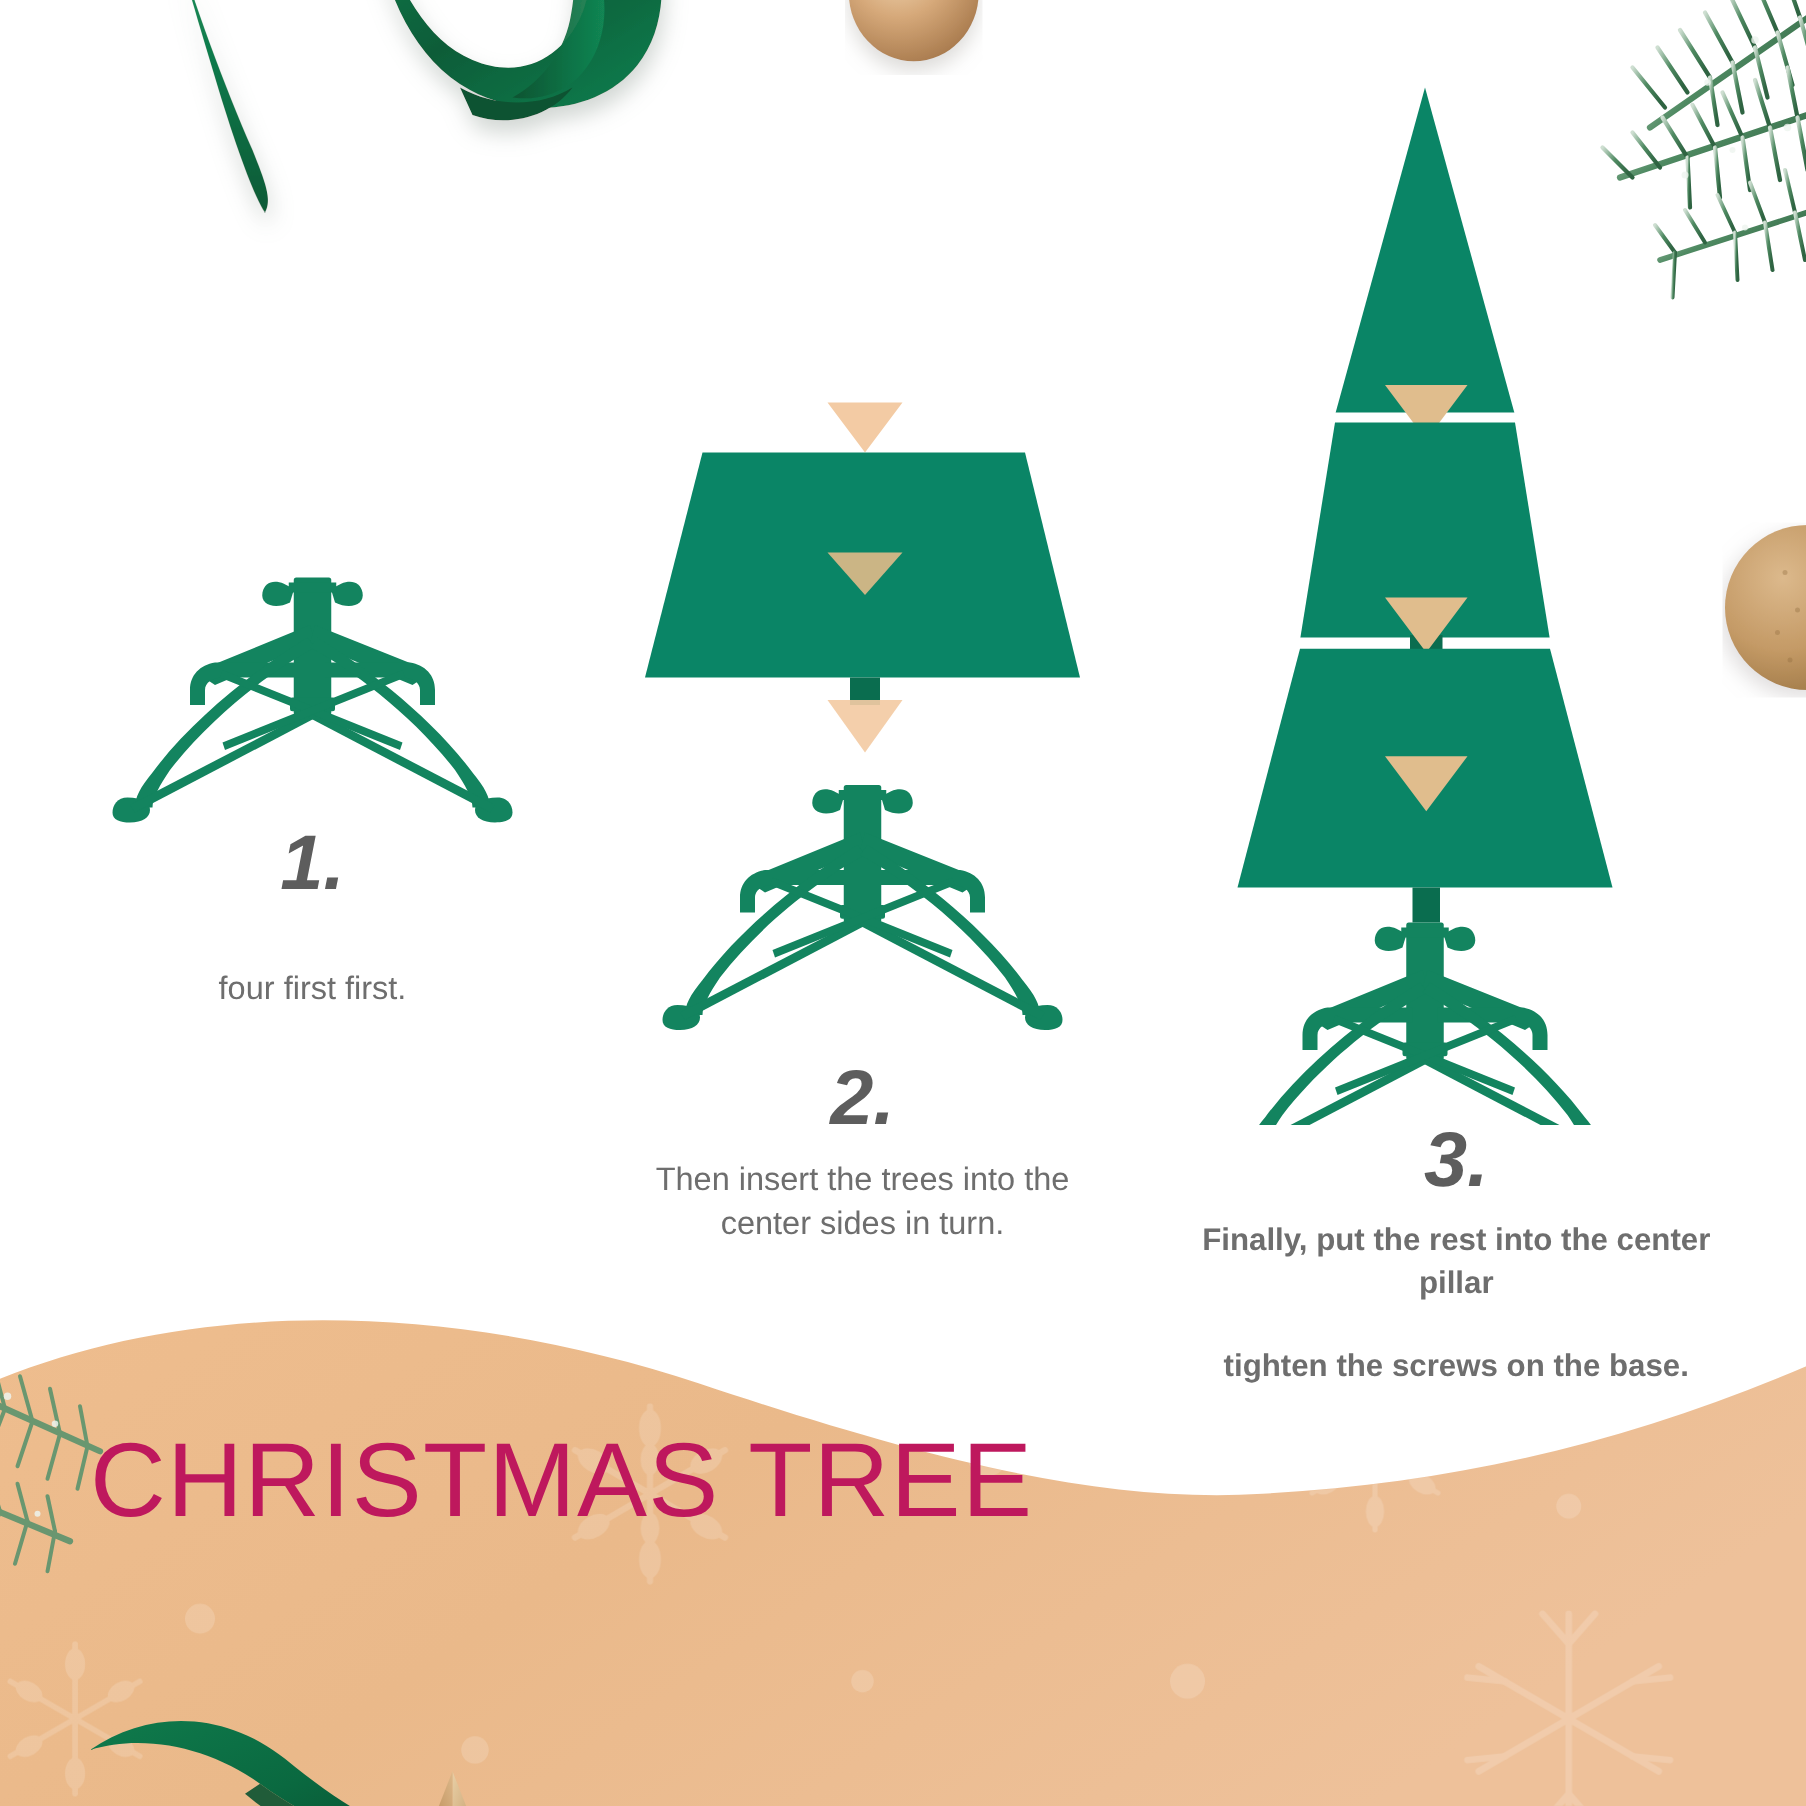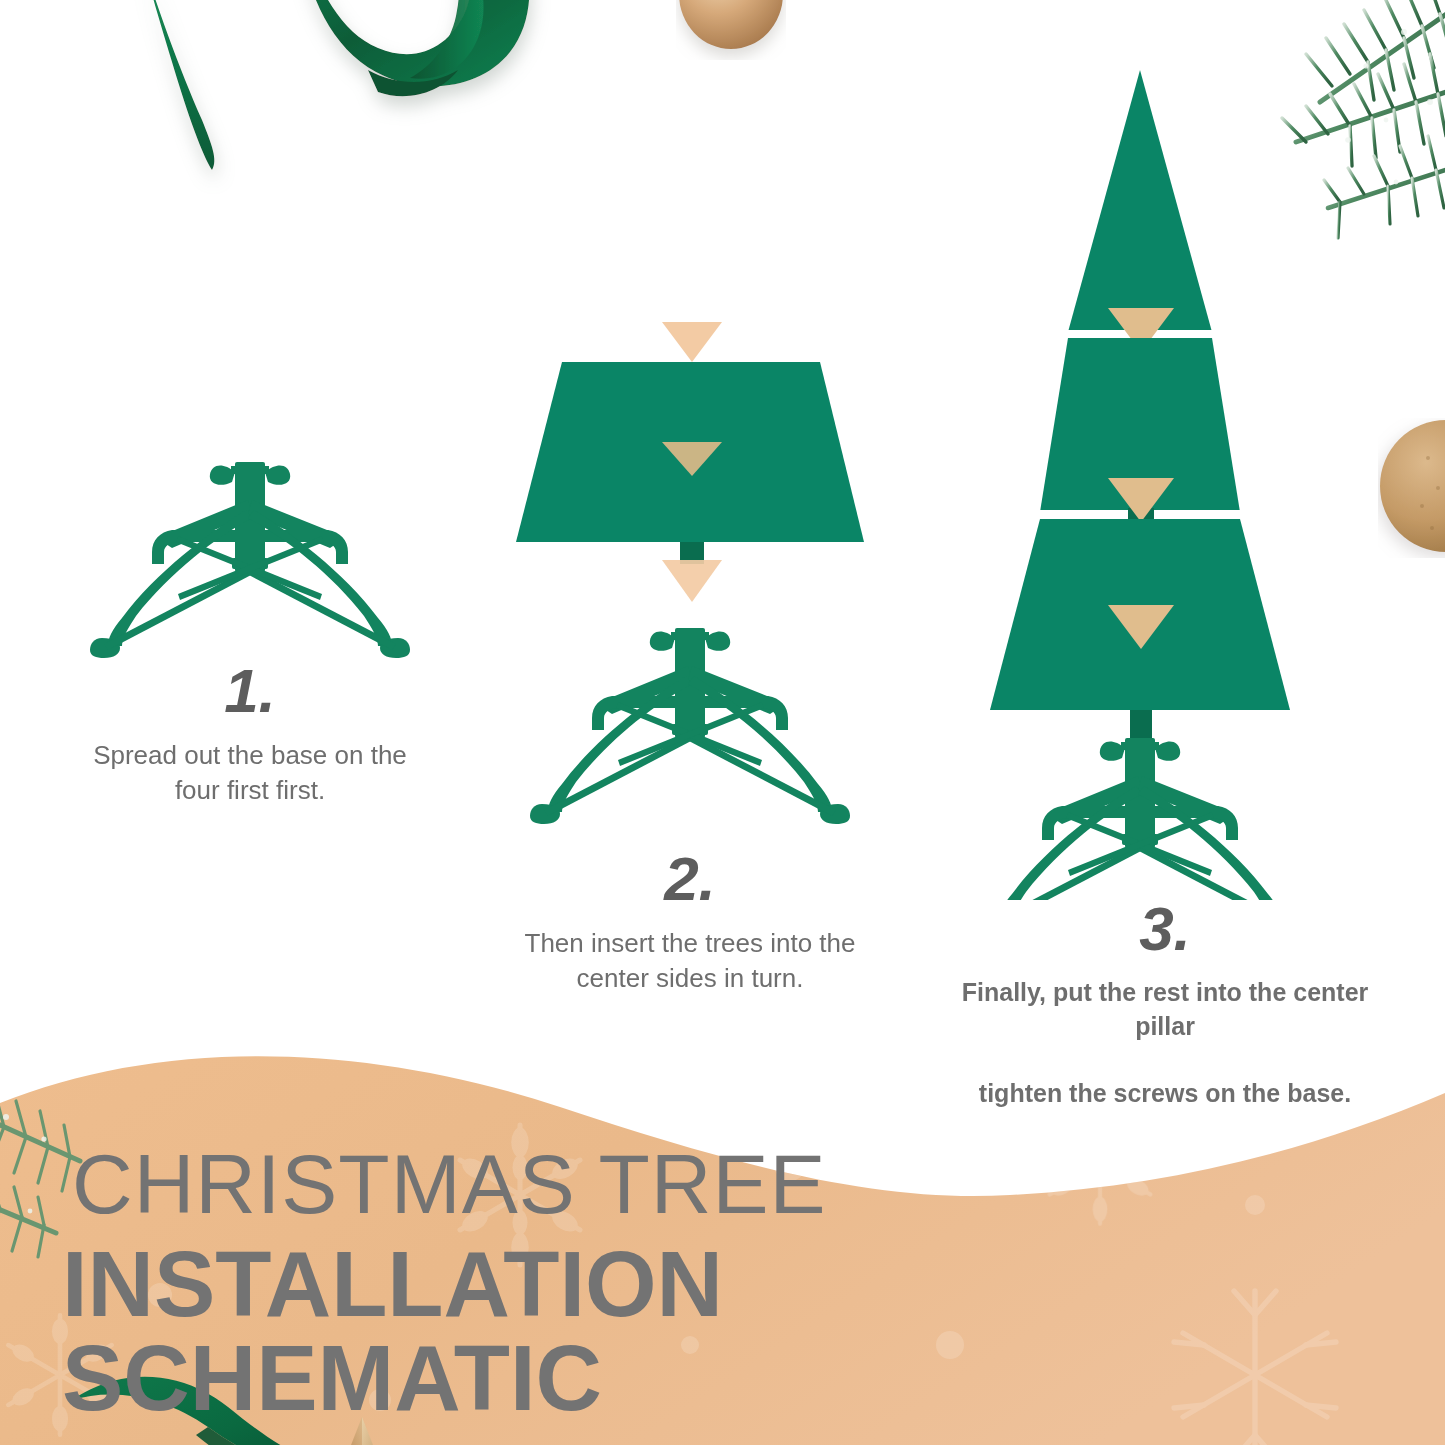--- a/index.html
+++ b/index.html
@@ -51,21 +51,21 @@
     width: 1445px;
     height: 400px;
     overflow: hidden;
   }
   #banner-title {
     position: absolute;
     left: 0;
     top: 98px;
     width: 1201px;
     text-align: left;
-    color: #737373;
+    color: #be185d;
     font-family: "Liberation Sans", sans-serif;
     font-weight: 400;
   }
   .title-line1 {
     display: block;
     padding-left: 72px;
     font-size: 84px;
     line-height: 0.99;
     letter-spacing: 1px;
   }
@@ -270,21 +270,21 @@
         <path d="M 336 204 L 190 128 L 187 134 L 332 210 Z"></path>
         <path d="M 118 96 L 262 154 L 260 160 L 116 102 Z"></path>
         <path d="M 262 96 L 118 154 L 120 160 L 264 102 Z"></path>
       </g>
     </svg>
   </div>
 
   <div class="step" style="left:50px; top:660px; width:400px;">
     <div class="step-num">1.</div>
     <div class="step-text">
-      <span>Spread out the base on the</span><br>
+      <br>
       <span>four first first.</span>
     </div>
   </div>
 
   <div class="deco" style="left:490px; top:310px; width:400px; height:520px;">
     <svg width="400" height="520" viewBox="0 0 400 520">
 
       <polygon points="172,12 232,12 202,52" fill="#f3cba4"></polygon>
 
       <polygon points="72,52 330,52 374,232 26,232" fill="#0a8566"></polygon>
@@ -528,17 +528,16 @@
         <polygon points="8,42 50,52 58,66" fill="url(#starB)"></polygon>
         <polygon points="8,42 42,70 58,66" fill="url(#starA)"></polygon>
         <polygon points="22,110 52,74 64,80" fill="url(#starA)"></polygon>
         <polygon points="104,110 76,74 64,80" fill="url(#starB)"></polygon>
         <circle cx="64" cy="62" r="16" fill="#d2a671" opacity="0.8"></circle>
       </g>
     </svg>
 
     <div id="banner-title">
       <span class="title-line1">CHRISTMAS TREE</span>
-      <span class="title-line2">INSTALLATION SCHEMATIC</span>
     </div>
   </div>
 
 </div>
 
 </body></html>

